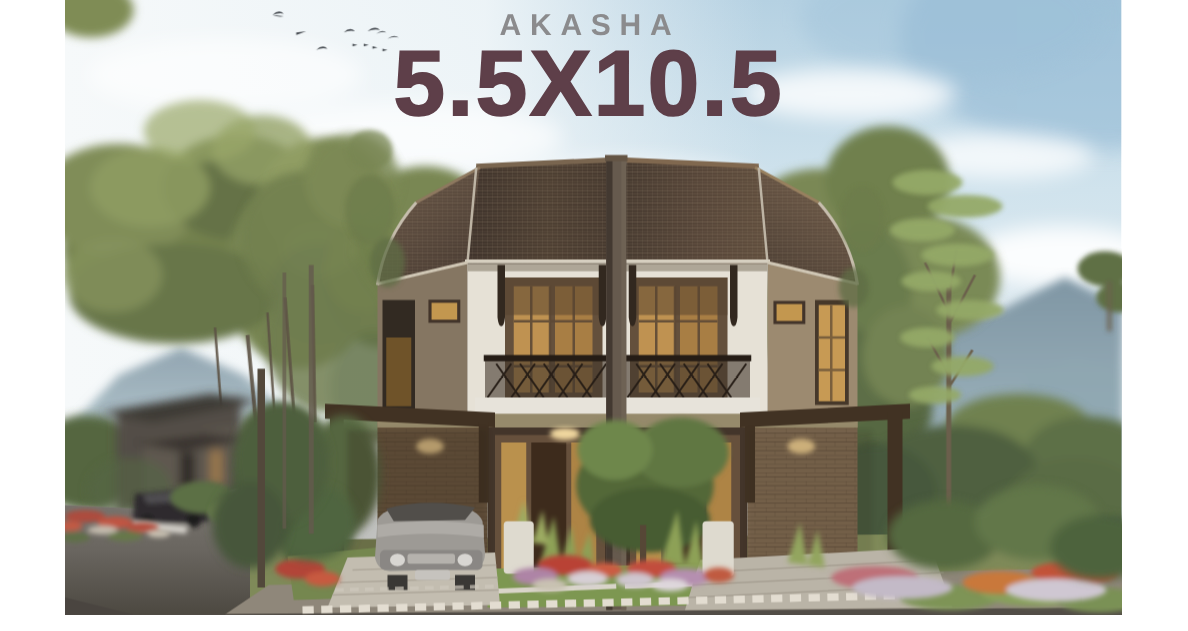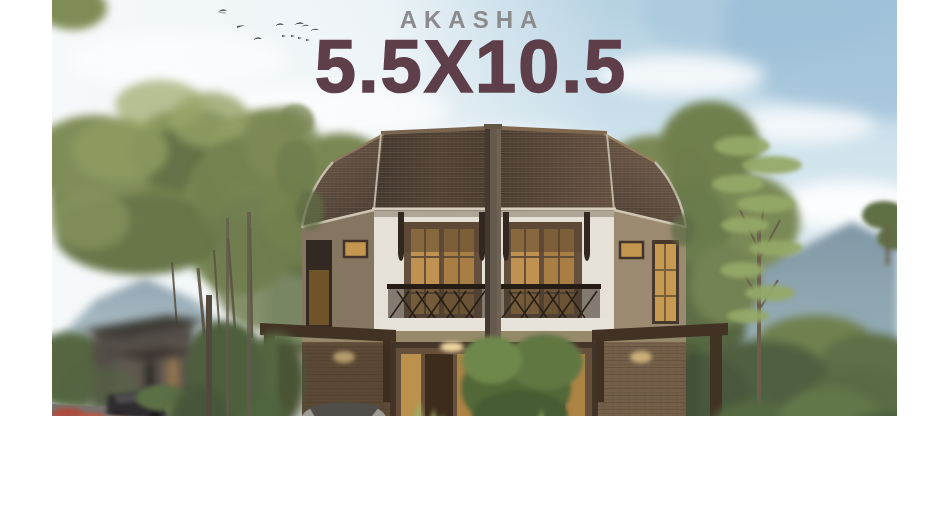--- a/index.html
+++ b/index.html
@@ -1,16 +1,16 @@
 <!DOCTYPE html>
 <html><head>
 <meta charset="utf-8">
 <style>
   html,body{margin:0;padding:0;background:#fff;}
-  #stage{position:relative;width:950px;height:416px;overflow:hidden;background:#fff;
+  #stage{position:relative;width:950px;height:492px;overflow:hidden;background:#fff;
          font-family:"Liberation Sans", sans-serif;}
 </style>
 </head>
 <body>
 <div id="stage">
 <svg width="950" height="505" viewBox="0 0 950 505">
 <defs>
   <clipPath id="content">
           <rect x="52" y="0" width="845" height="505"></rect>
         </clipPath>

